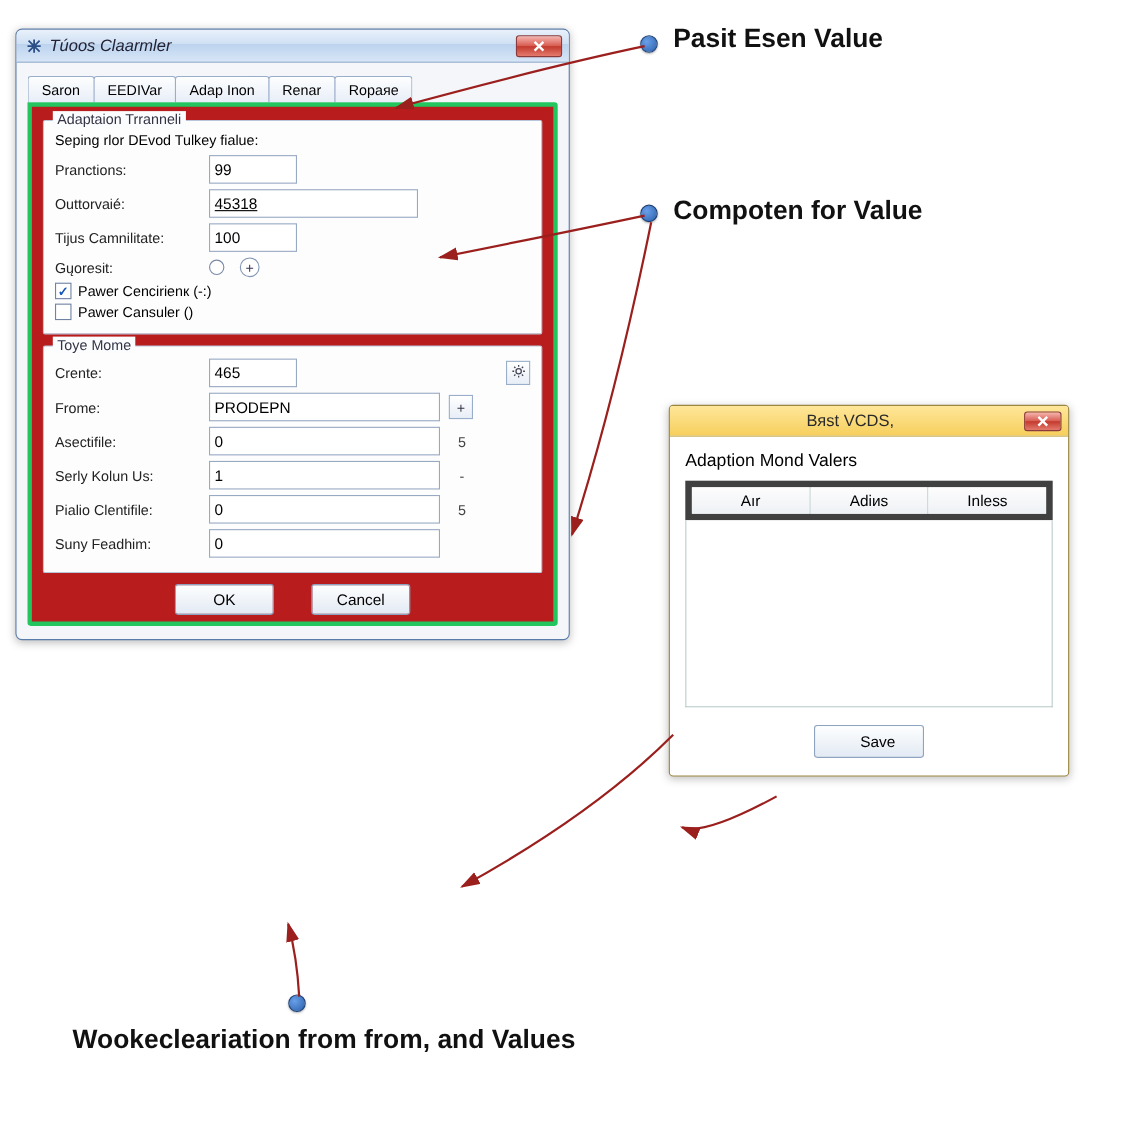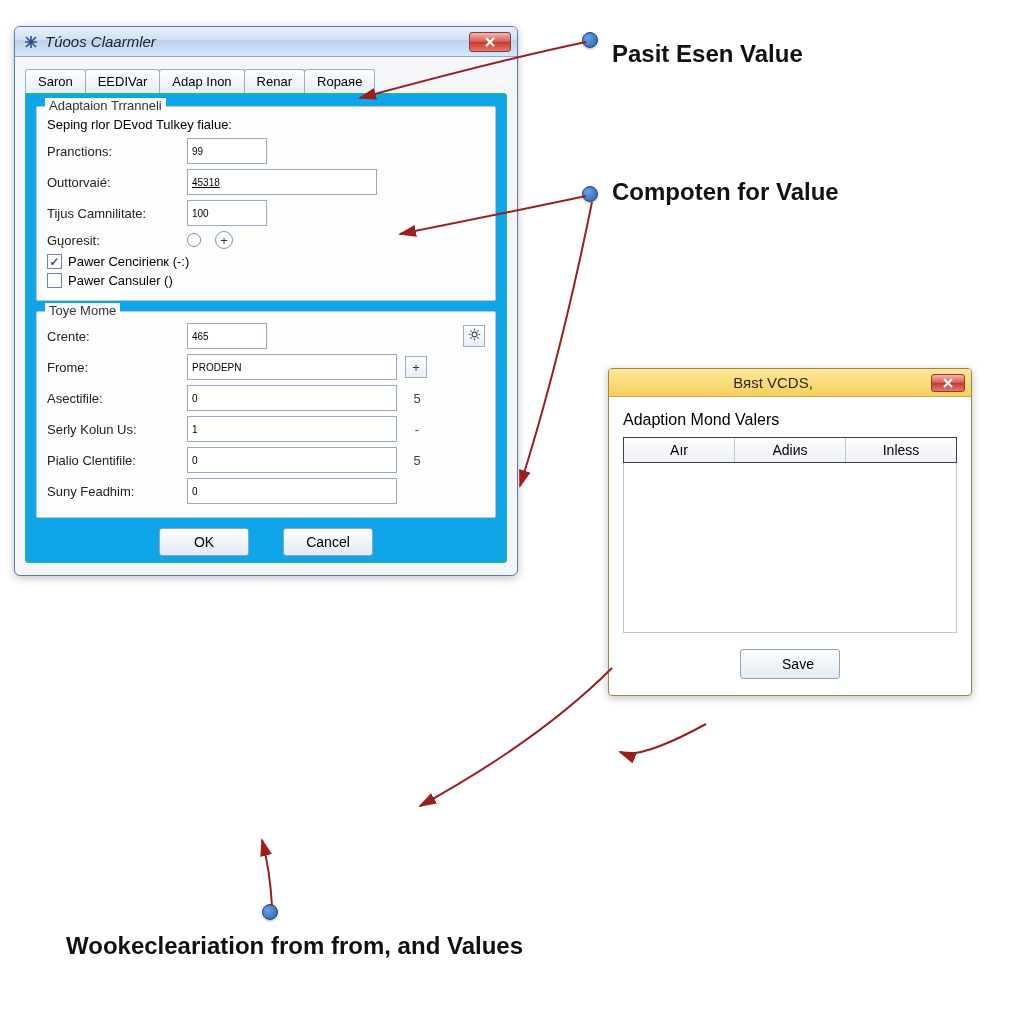--- a/index.html
+++ b/index.html
@@ -51,22 +51,22 @@
     padding: 4px 12px;
     border:1px solid #9aaecb;
     border-bottom:none;
     background:linear-gradient(#fdfefe,#e8eef8);
     font-size:13px;
     border-radius:3px 3px 0 0;
     margin-right:-1px;
     cursor:pointer;
   }
   .tabpanel {
-    border:1px solid #22c55e;
-    background:#0ea5e9;
+    border:4px solid #22c55e;
+    background:#b91c1c;
     padding:8px 10px 6px;
     border-radius:0 3px 3px 3px;
   }
   .groupbox {
     border:1px solid #b8c5da;
     border-radius:2px;
     margin:4px 0 10px;
     padding:6px 10px 8px;
     position:relative;
     background:#fdfdfe;
@@ -76,21 +76,21 @@
     background:#fbfcfe;
     padding:0 4px;
     font-size:13px;
     color:#334;
   }
   .row { display:flex; align-items:center; margin:5px 0; }
   .row .lbl { width:140px; color:#222; }
   .row input[type=text]{
     height:22px; padding:12px 4px;
     border:1px solid #98a9c4; background:#fff;
-    font-family:inherit; font-size:10px;
+    font-family:inherit; font-size:14px;
   }
   .w-sm{width:80px;} .w-md{width:190px;text-decoration:underline;} .w-lg{width:210px;}
   .radio-set{display:flex;align-items:center;gap:10px;}
   .radio{
     width:14px;height:14px;border:1px solid #7a8aa6;border-radius:50%;
     display:inline-block;background:#fff;
   }
   .plusbtn{
     width:18px;height:18px;border:1px solid #8295b3;border-radius:50%;
     display:inline-flex;align-items:center;justify-content:center;
@@ -123,21 +123,21 @@
     box-shadow:0 2px 8px rgba(0,0,0,.25);overflow:hidden;
   }
   .titlebar2{
     display:flex;align-items:center;height:28px;
     background:linear-gradient(#ffe79a,#f6cf5c);
     padding:0 6px;border-bottom:1px solid #c9ae55;font-size:15px;
   }
   .titlebar2 .title{flex:1;text-align:center;color:#2a2a2a;}
   .body2{padding:10px 14px 16px;}
   .subhead{font-size:16px;margin:4px 0 8px;}
-  .tablehdr{display:flex;border:1px solid #404040;}
+  .tablehdr{display:flex;border:6px solid #404040;}
   .tablehdr>div{
     flex:1;padding:4px 8px;border-right:1px solid #bcc;
     background:linear-gradient(#fdfdfd,#eef1f5);font-size:14px;text-align:center;
   }
   .tablehdr>div:last-child{border-right:none;}
   .tablebody{border:1px solid #bcc;border-top:none;height:170px;background:#fff;}
   .btnrow2{display:flex;justify-content:center;margin-top:16px;}
   
   .callout{
     position:absolute;font-weight:700;font-size:24px;color:#111;
@@ -279,21 +279,21 @@
       <div>Adiиs</div>
       <div>Inleѕs</div>
     </div>
     <div class="tablebody"></div>
     <div class="btnrow2">
       <button class="pushbtn" style="min-width:100px;height:30px;padding-left:16px;">Save</button>
     </div>
   </div>
 </div>
 
-<div class="callout" style="top:40px;left:612px;">Pasit Esen Value</div>
+<div class="callout" style="top:22px;left:612px;">Pasit Esen Value</div>
 <div class="callout" style="top:178px;left:612px;">Compoten for Value</div>
 <div class="callout" style="top:932px;left:66px;">Wookecleariation from from, and Values</div>
 
 <div class="dot" style="top:32px;left:582px;"></div>
 <div class="dot" style="top:186px;left:582px;"></div>
 <div class="dot" style="top:904px;left:262px;"></div>
 
 <svg class="arrows">
   <defs>
     <marker id="ah" markerWidth="10" markerHeight="10" refX="8" refY="3" orient="auto">

